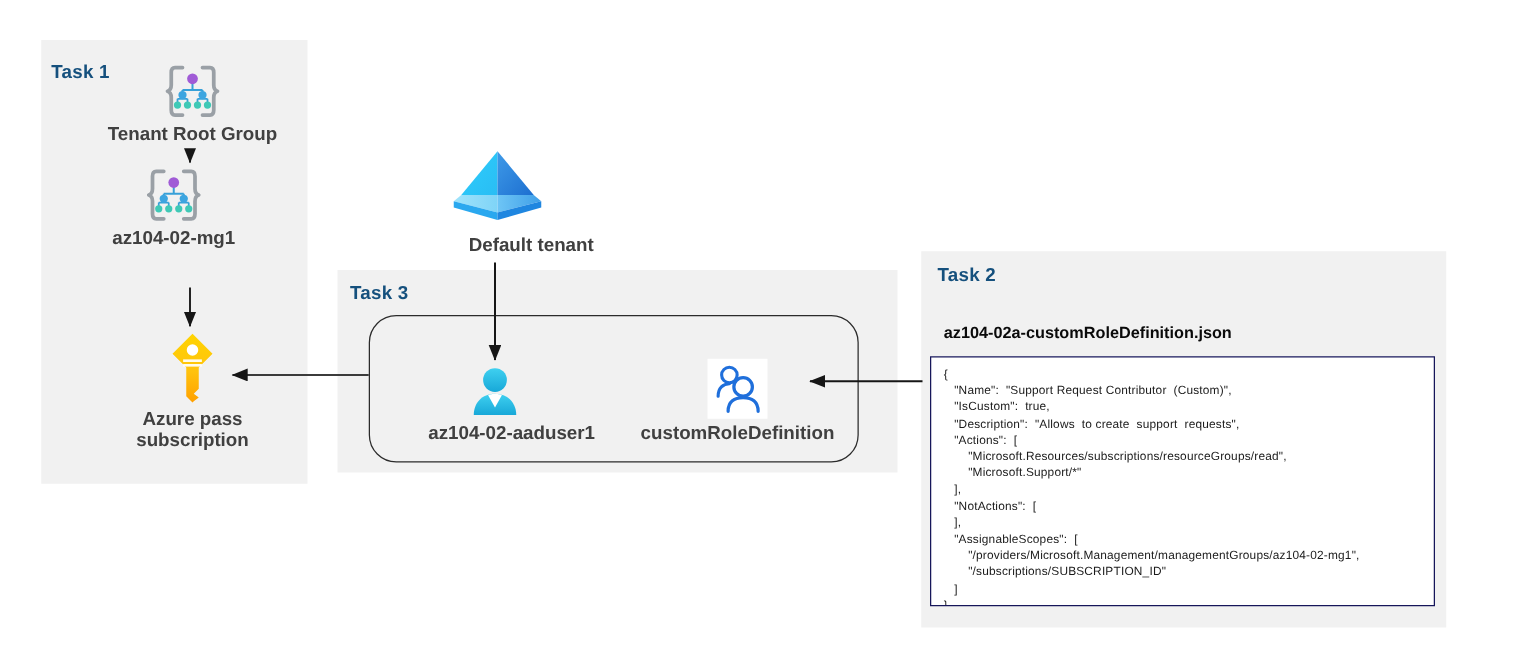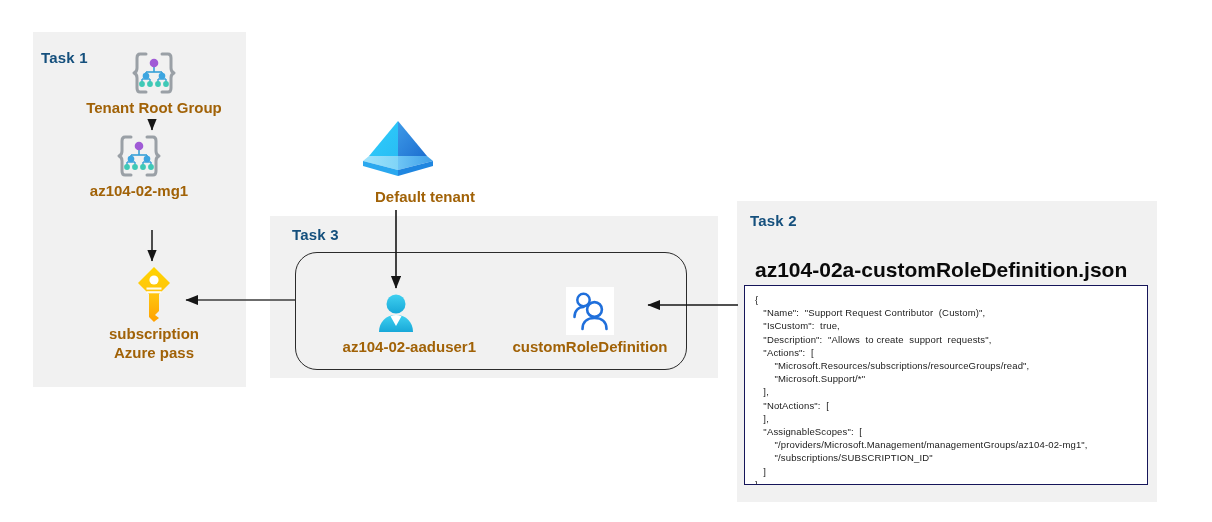--- a/index.html
+++ b/index.html
@@ -32,21 +32,21 @@
     font-size: 15px;
     letter-spacing: .2px;
     white-space: nowrap;
   }
   .node {
     position: absolute;
     text-align: center;
   }
   .node-label {
     font-weight: bold;
-    color: #a16207;
+    color: #404040;
     font-size: 15px;
     line-height: 17px;
     white-space: nowrap;
   }
   .node-label.wrap { white-space: normal; }
   .icon-box {
     display: block;
     margin: 0 auto;
   }
   .rounded-box {
@@ -67,21 +67,21 @@
     font-family: "Liberation Sans", sans-serif;
     font-size: 9.5px;
     line-height: 13.2px;
     color: #1a1a1a;
     white-space: pre;
     letter-spacing: .15px;
   }
   .filename {
     position: absolute;
     font-weight: bold;
-    font-size: 21px;
+    font-size: 13px;
     color: #0a0a0a;
     white-space: nowrap;
   }
   svg.arrow-layer {
     position: absolute;
     left: 0; top: 0;
     width: 1212px;
     height: 522px;
     pointer-events: none;
   }
@@ -161,22 +161,22 @@
             <stop offset="55%" stop-color="#ffc20e"></stop>
             <stop offset="100%" stop-color="#ffa000"></stop>
           </linearGradient>
         </defs>
         <path d="M26 2 L42 18 L31 29 L31 46 L27 50 L31 53 L27 56 L26 57 L21 52 L21 29 L10 18 Z" fill="url(#keyGrad)"></path>
         <circle cx="26" cy="15" r="4.6" fill="#ffffff"></circle>
         <rect x="18.5" y="22.5" width="15" height="2.1" fill="#ffffff" opacity="0.92"></rect>
         <rect x="18.5" y="26.2" width="15" height="2.1" fill="#ffffff" opacity="0.92"></rect>
       </svg>
     </span>
+    <div class="node-label wrap" style="margin-top:2px;">Azure pass</div>
     <div class="node-label wrap">subscription</div>
-    <div class="node-label wrap" style="margin-top:2px;">Azure pass</div>
   </div>
 
   <div class="node" style="left:320px; top:118px; width:155px;">
     <span class="icon-box" style="width:76px;height:66px;">
       <svg width="76" height="66" viewBox="0 0 76 66">
         <defs>
           <linearGradient id="tenLeft" x1="0" y1="0" x2="1" y2="1">
             <stop offset="0%" stop-color="#2ecefc"></stop>
             <stop offset="100%" stop-color="#29bdf4"></stop>
           </linearGradient>
@@ -198,21 +198,21 @@
         <path d="M9 38 L38 38 L38 52 L3 43 Z" fill="url(#tenBaseL)"></path>
         <path d="M67 38 L38 38 L38 52 L73 43 Z" fill="url(#tenBaseR)"></path>
         <path d="M3 43 L38 52 L38 58 L3 48 Z" fill="#2aa8ef"></path>
         <path d="M73 43 L38 52 L38 58 L73 48 Z" fill="#1f86e0"></path>
       </svg>
     </span>
     <div class="node-label" style="margin-top:4px;text-align:right;">Default tenant</div>
   </div>
 
   <div class="panel" style="left:270px; top:216px; width:448px; height:162px;"></div>
-  <div class="panel-title" style="left:280px; top:226px;margin-left:12px;">Task 3</div>
+  <div class="panel-title" style="left:280px; top:226px;">Task 3</div>
 
   <div class="rounded-box" style="left:295px; top:252px; width:390px; height:116px;"></div>
 
   <div class="node" style="left:316px; top:292px; width:160px;text-align:right;">
     <span class="icon-box" style="width:44px;height:44px;">
       <svg width="44" height="44" viewBox="0 0 44 44">
         <defs>
           <linearGradient id="usrGrad" x1="0" y1="0" x2="0" y2="1">
             <stop offset="0%" stop-color="#3fd0f0"></stop>
             <stop offset="100%" stop-color="#18a8d8"></stop>

